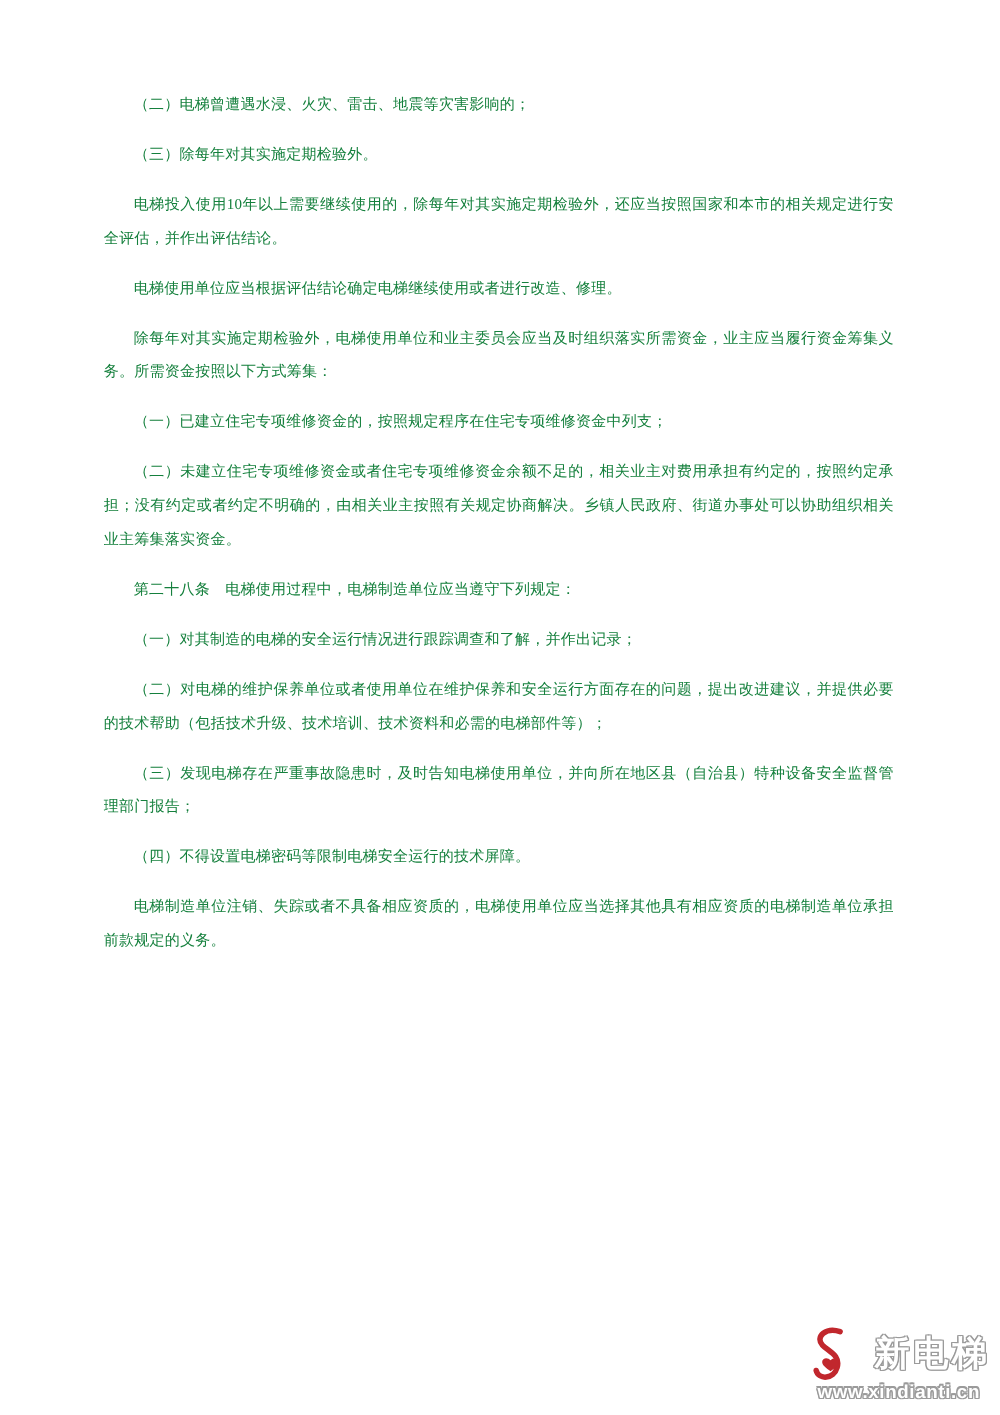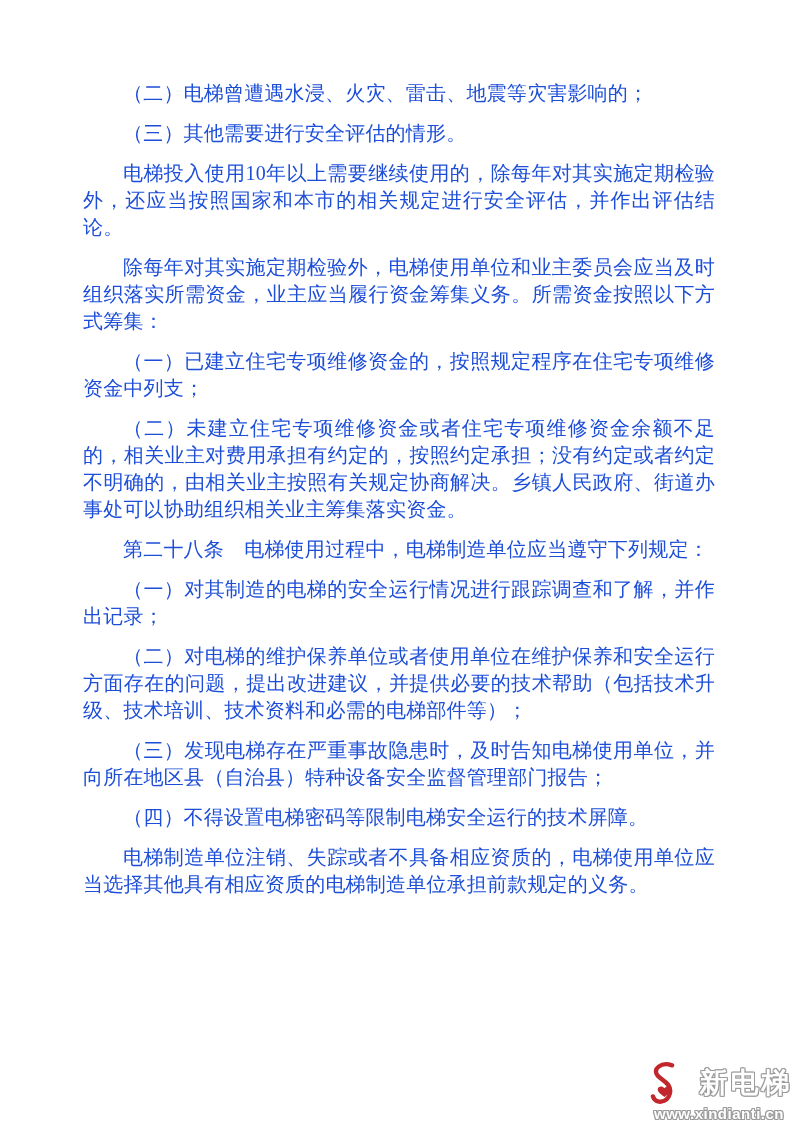--- a/index.html
+++ b/index.html
@@ -15,25 +15,25 @@
     font-family: "Liberation Serif", "DejaVu Serif", serif;
   }
   .page {
     position: absolute;
     inset: 0;
     background: #ffffff;
   }
   .text-block {
     position: absolute;
     left: 83px;
-    top: 80px;
+    top: 70px;
     width: 632px;
-    font-size: 20px;
+    font-size: 12px;
     line-height: 27px;
-    color: #1d4ed8;
+    color: #15803d;
     text-align: justify;
     letter-spacing: 0.2px;
   }
   .para {
     margin: 0 0 13px 0;
     text-indent: 2em;
   }
   
   .logo {
     position: absolute;
@@ -79,22 +79,23 @@
     white-space: nowrap;
   }
 </style>
 </head>
 <body>
 
 <div class="page">
 
   <div class="text-block" id="paragraphs">
       <p class="para">（二）电梯曾遭遇水浸、火灾、雷击、地震等灾害影响的；</p>
-      <p class="para">（三）其他需要进行安全评估的情形。</p>
+      <p class="para">（三）除每年对其实施定期检验外。</p>
       <p class="para">电梯投入使用10年以上需要继续使用的，除每年对其实施定期检验外，还应当按照国家和本市的相关规定进行安全评估，并作出评估结论。</p>
+      <p class="para">电梯使用单位应当根据评估结论确定电梯继续使用或者进行改造、修理。</p>
       <p class="para">除每年对其实施定期检验外，电梯使用单位和业主委员会应当及时组织落实所需资金，业主应当履行资金筹集义务。所需资金按照以下方式筹集：</p>
       <p class="para">（一）已建立住宅专项维修资金的，按照规定程序在住宅专项维修资金中列支；</p>
       <p class="para">（二）未建立住宅专项维修资金或者住宅专项维修资金余额不足的，相关业主对费用承担有约定的，按照约定承担；没有约定或者约定不明确的，由相关业主按照有关规定协商解决。乡镇人民政府、街道办事处可以协助组织相关业主筹集落实资金。</p>
       <p class="para">第二十八条　电梯使用过程中，电梯制造单位应当遵守下列规定：</p>
       <p class="para">（一）对其制造的电梯的安全运行情况进行跟踪调查和了解，并作出记录；</p>
       <p class="para">（二）对电梯的维护保养单位或者使用单位在维护保养和安全运行方面存在的问题，提出改进建议，并提供必要的技术帮助（包括技术升级、技术培训、技术资料和必需的电梯部件等）；</p>
       <p class="para">（三）发现电梯存在严重事故隐患时，及时告知电梯使用单位，并向所在地区县（自治县）特种设备安全监督管理部门报告；</p>
       <p class="para">（四）不得设置电梯密码等限制电梯安全运行的技术屏障。</p>
       <p class="para">电梯制造单位注销、失踪或者不具备相应资质的，电梯使用单位应当选择其他具有相应资质的电梯制造单位承担前款规定的义务。</p>
     </div>

